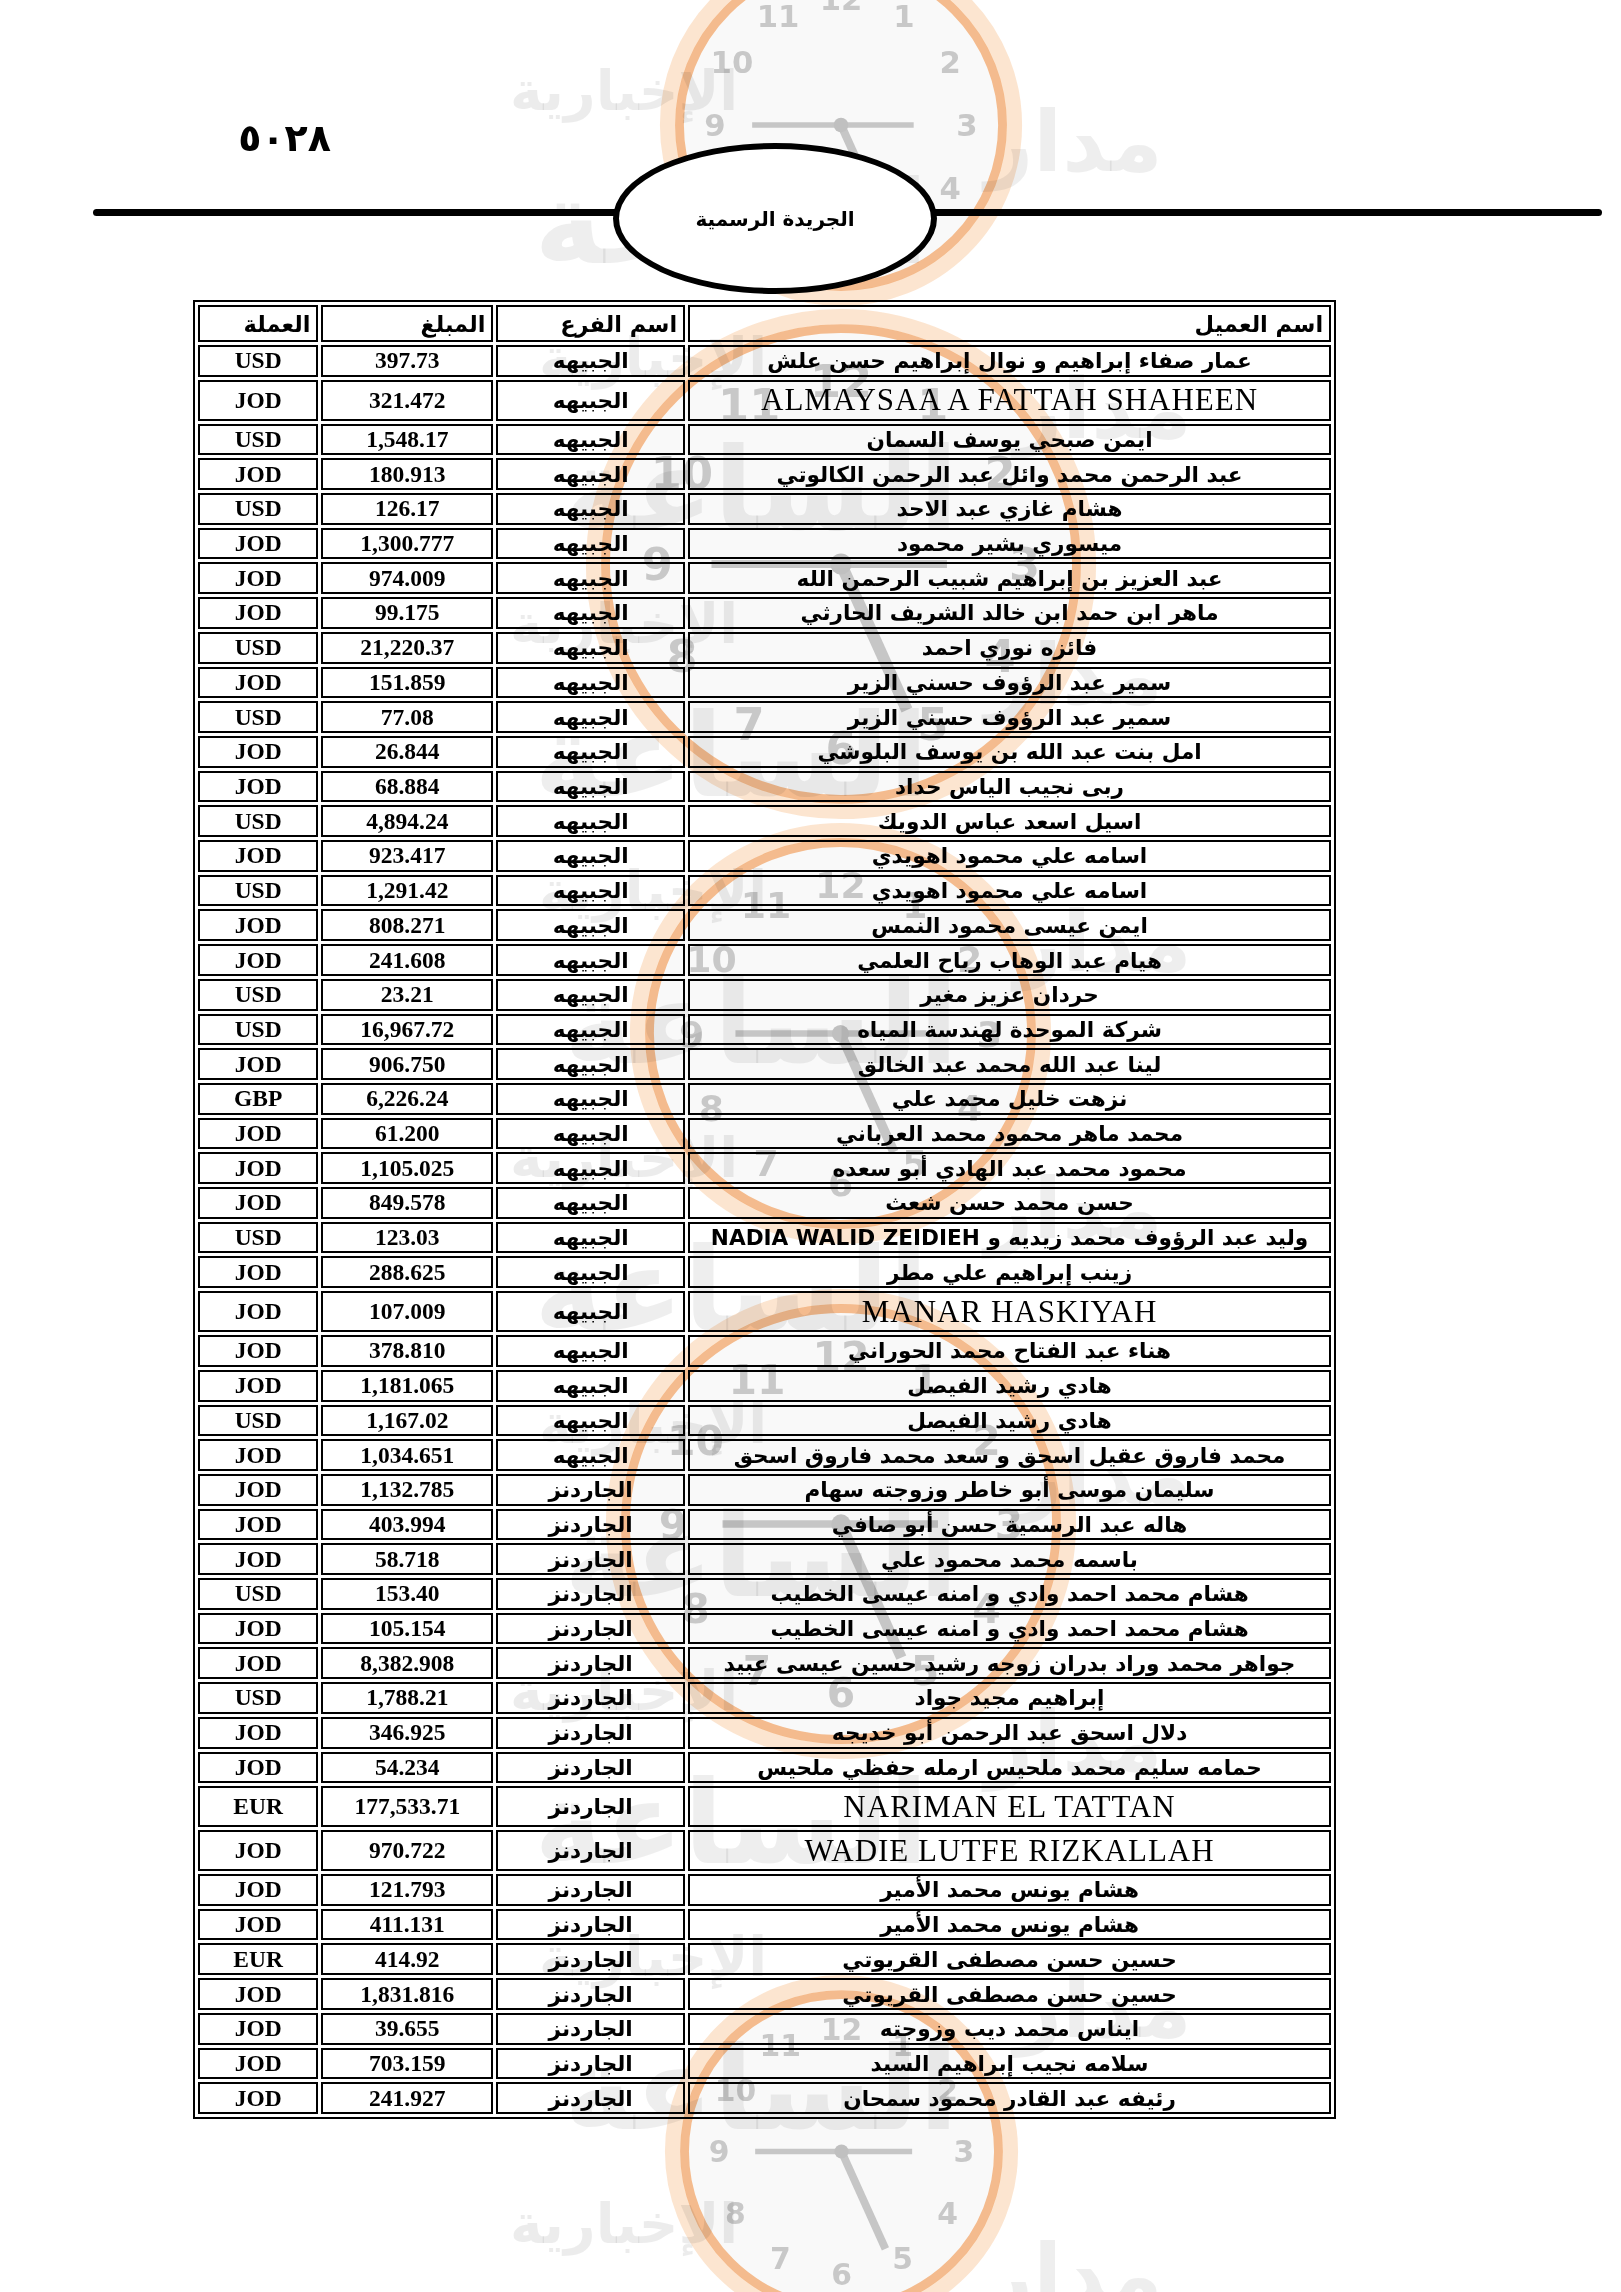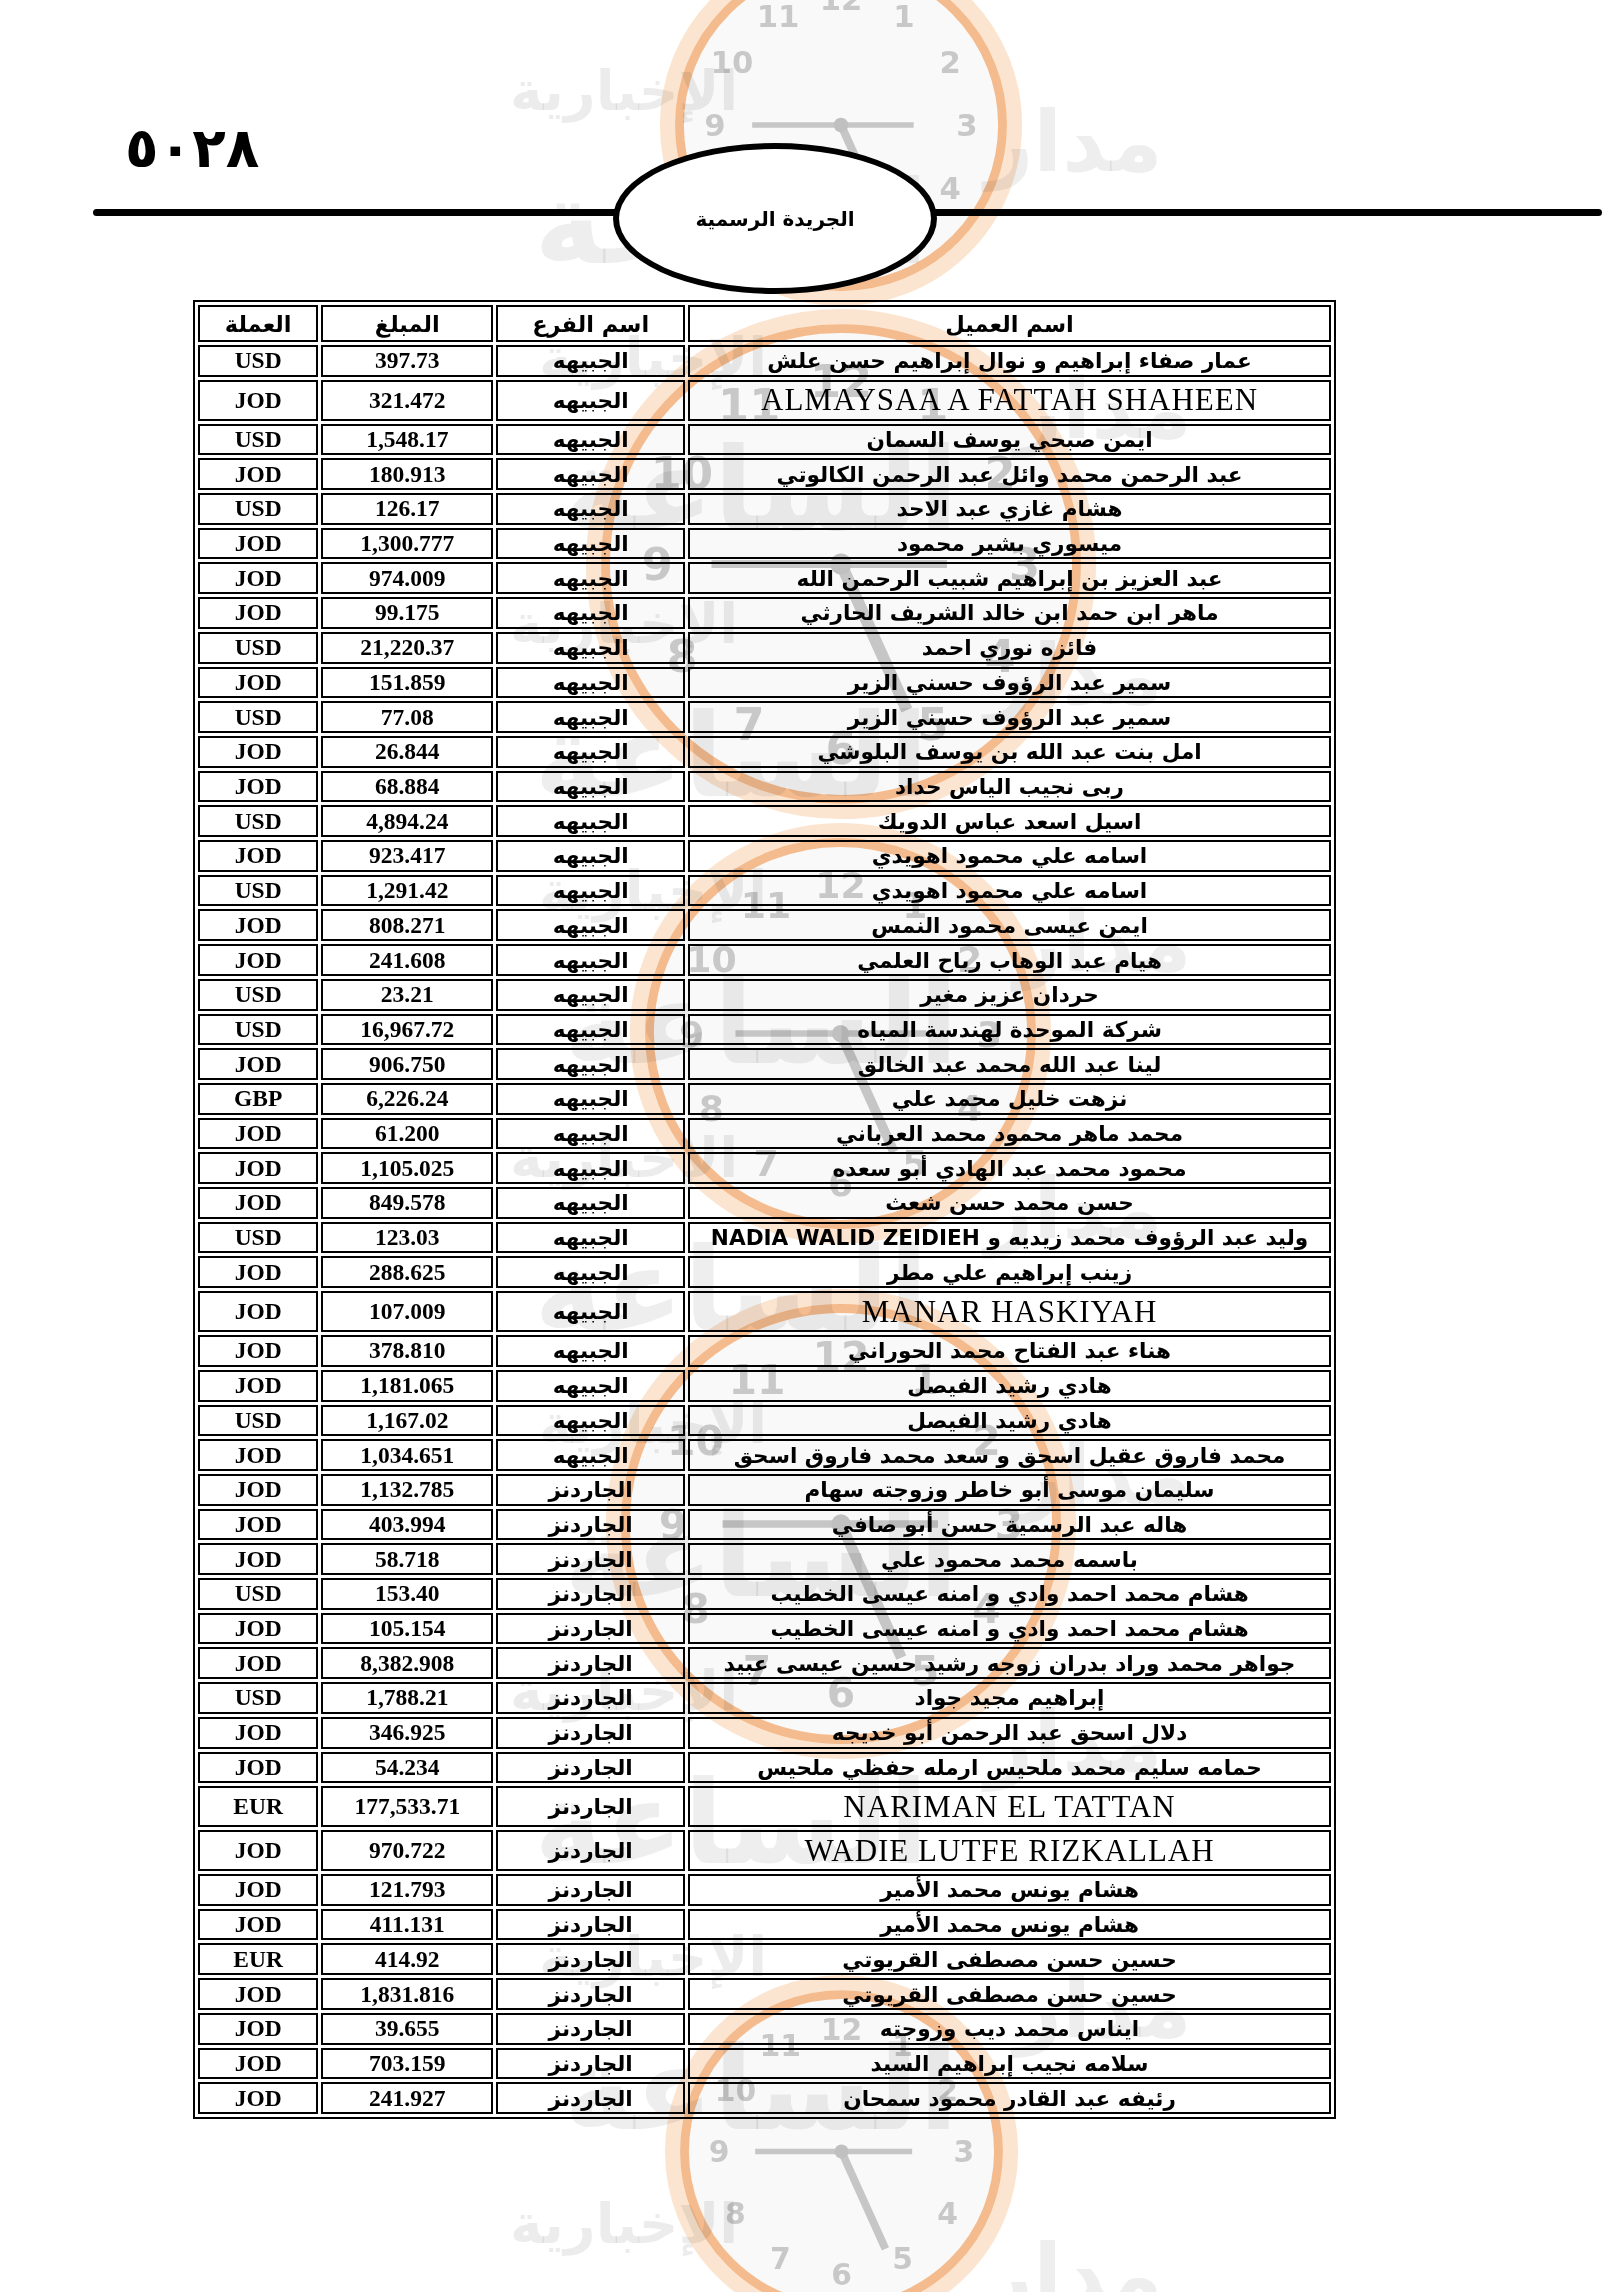--- a/index.html
+++ b/index.html
@@ -12,38 +12,38 @@
   .wm-words{position:absolute;left:0;width:1621px;}
   .wm-word{position:absolute;font-weight:bold;white-space:nowrap;
            font-family:"DejaVu Sans",sans-serif;}
   .wm-w1{color:rgba(0,0,0,0.075);font-size:55px;}
   .wm-w2{color:rgba(0,0,0,0.065);font-size:116px;}
   .wm-w3{color:rgba(0,0,0,0.065);font-size:84px;}
   .wm-clock{position:absolute;}
 
   
   .page-number{position:absolute;left:125px;top:116px;width:206px;z-index:2;
-               text-align:left;font-size:55px;font-weight:bold;letter-spacing:5.9px;}
+               text-align:right;font-size:38px;font-weight:bold;letter-spacing:5.9px;}
   .header-rule{position:absolute;left:93px;top:209px;width:1509px;height:6.9px;
                background:#000;border-radius:3.9px;z-index:1;}
   .gazette-badge{position:absolute;left:613px;top:143px;width:312px;height:139px;
                  background:#fff;border:6.9px solid #000;border-radius:50%;
                  display:flex;align-items:center;justify-content:center;z-index:3;}
   .gazette-badge span{font-size:20px;font-weight:bold;}
 
   
   .clients-table{position:absolute;left:193px;top:300px;width:1143px;height:1819px;
                  z-index:2;border-collapse:separate;border-spacing:3.9px;
                  border:2px solid #000;table-layout:fixed;direction:rtl;
                  background:transparent;}
   .clients-table th,.clients-table td{border:2px solid #000;text-align:center;
                  vertical-align:middle;padding:0 5.9px;overflow:hidden;
                  white-space:nowrap;background:transparent;}
   .clients-table th{font-size:22.5px;font-weight:bold;height:33px;
-                    font-family:"DejaVu Sans",sans-serif;}
+                    font-family:"DejaVu Sans",sans-serif;text-align:right;}
   .cell-ar{font-family:"DejaVu Sans",sans-serif;font-weight:bold;font-size:21.6px;}
   .cell-lat{font-family:"Liberation Serif","DejaVu Serif",serif;font-weight:normal;
             font-size:31px;letter-spacing:1px;margin-top:35px;}
   .cell-num{font-family:"Liberation Serif","DejaVu Serif",serif;font-weight:bold;
             font-size:23.5px;direction:ltr;}
 </style>
 </head>
 <body>
 
 <div class="page">

